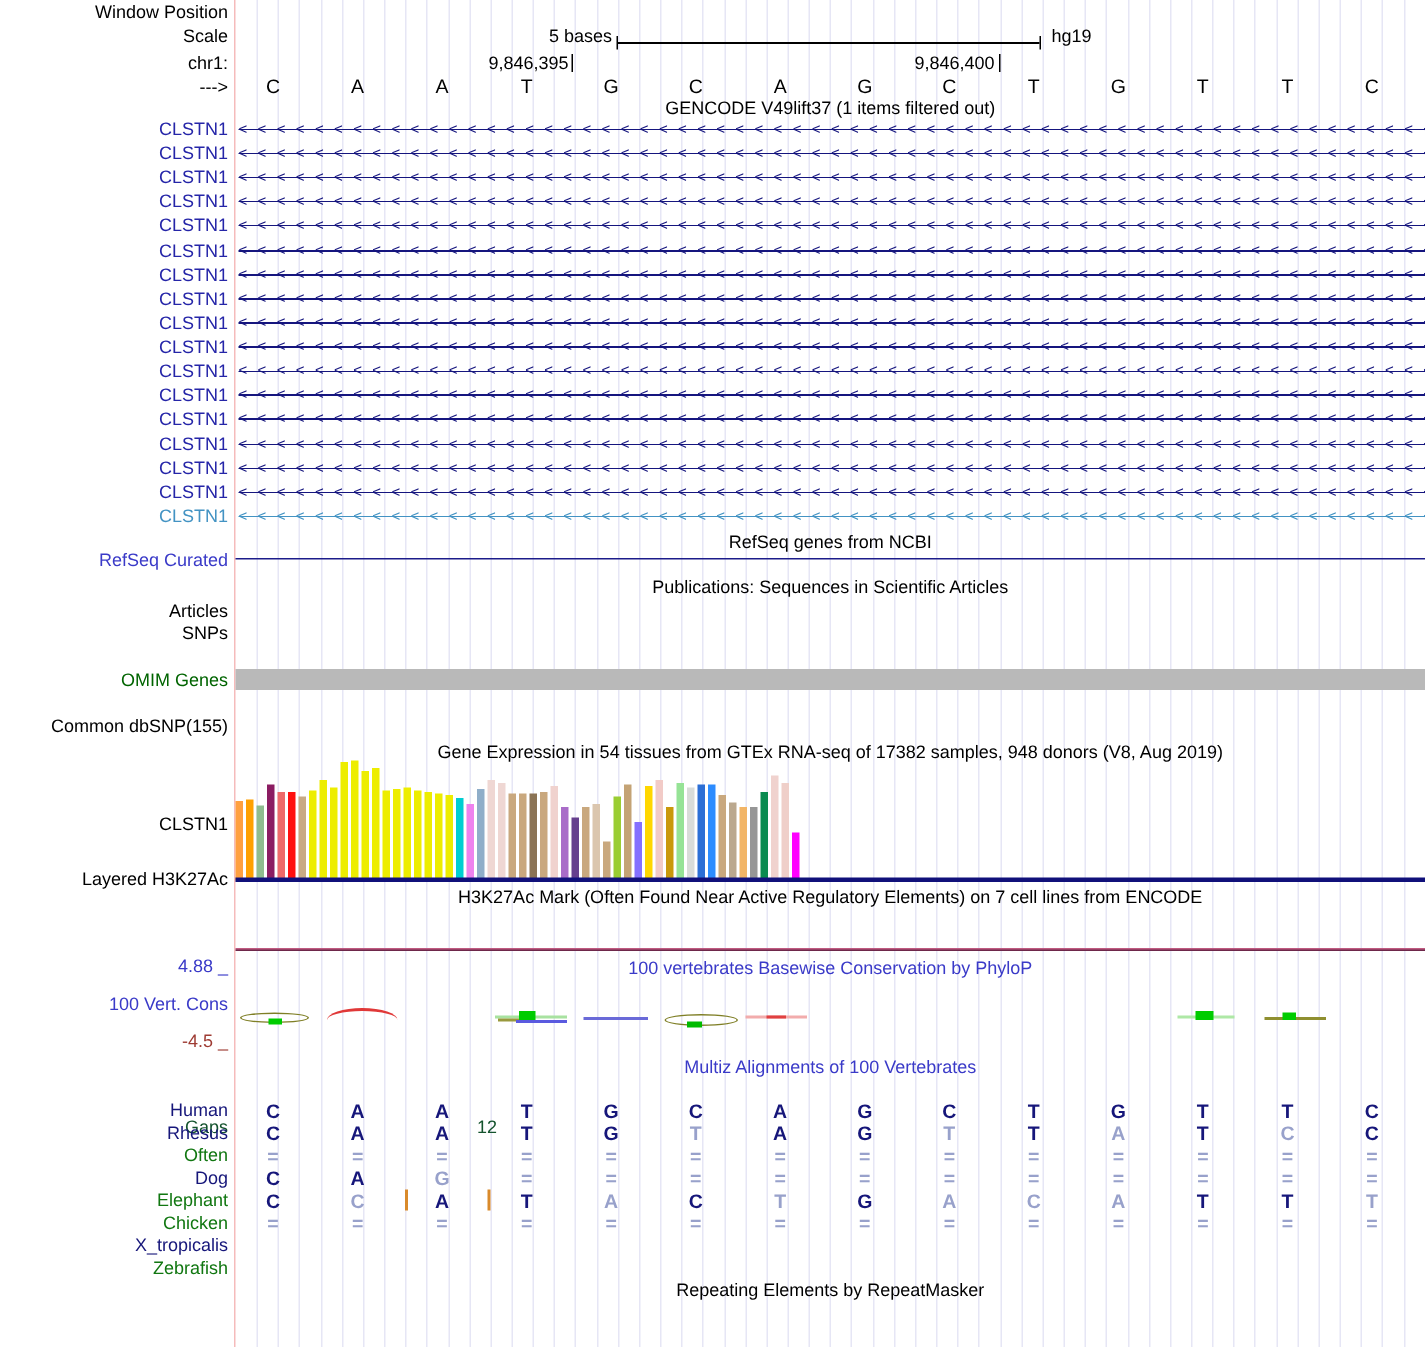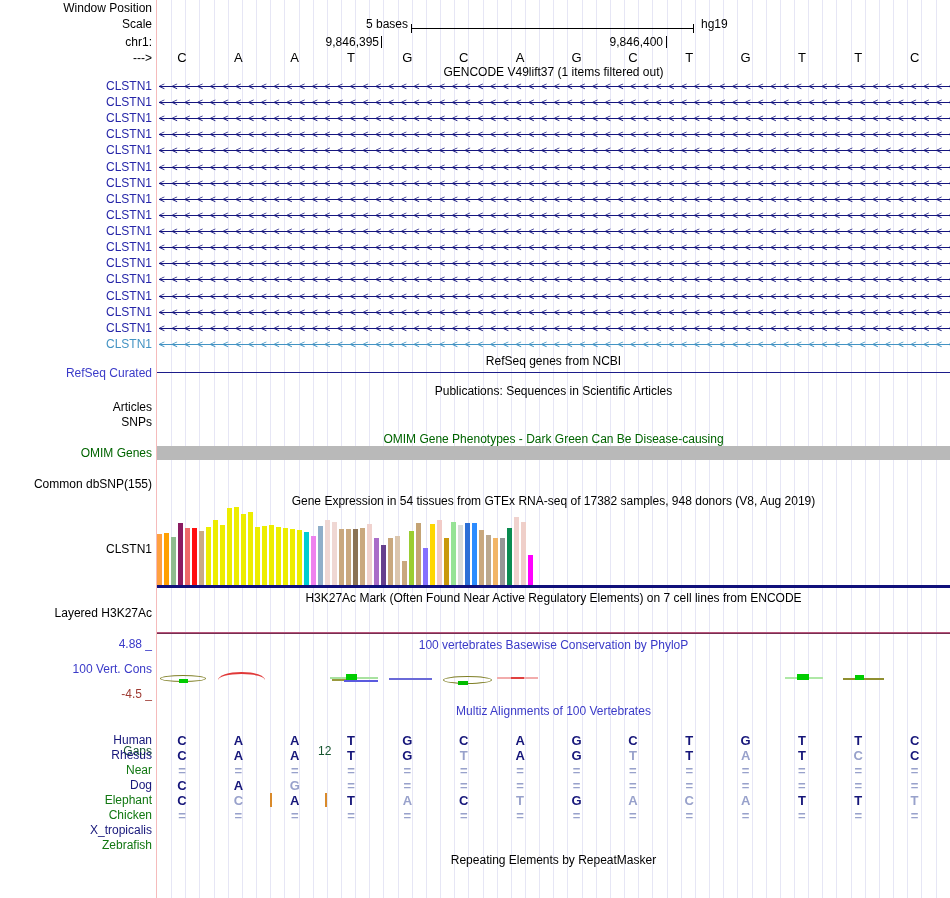--- a/index.html
+++ b/index.html
@@ -168,21 +168,20 @@
     </div>
 
   <div class="ttl" style="top:355px">RefSeq genes from NCBI</div>
   <div class="lbl blue" style="top:367px">RefSeq Curated</div>
   <div class="hline" id="refseq-line"></div>
 
   <div class="ttl" style="top:385px">Publications: Sequences in Scientific Articles</div>
   <div class="lbl" style="top:401px">Articles</div>
   <div class="lbl" style="top:416px">SNPs</div>
 
-  <div class="ttl green" style="top:433px">OMIM Gene Phenotypes - Dark Green Can Be Disease-causing</div>
   <div class="lbl green" style="top:447px">OMIM Genes</div>
   <div class="hline" id="omim-bar"></div>
 
   <div class="lbl" style="top:478px">Common dbSNP(155)</div>
 
   <div class="ttl" style="top:495px">Gene Expression in 54 tissues from GTEx RNA-seq of 17382 samples, 948 donors (V8, Aug 2019)</div>
   <div class="lbl" style="top:543px">CLSTN1</div>
   <div id="gtex-bars">
       <div class="gtex-bar" style="left: 157px; height: 53px; background: rgb(255, 160, 64);"></div>
       <div class="gtex-bar" style="left: 164px; height: 54px; background: rgb(255, 160, 0);"></div>
@@ -235,21 +234,21 @@
       <div class="gtex-bar" style="left: 493px; height: 49px; background: rgb(242, 181, 102);"></div>
       <div class="gtex-bar" style="left: 500px; height: 49px; background: rgb(150, 150, 150);"></div>
       <div class="gtex-bar" style="left: 507px; height: 59px; background: rgb(10, 139, 80);"></div>
       <div class="gtex-bar" style="left: 514px; height: 70px; background: rgb(240, 210, 206);"></div>
       <div class="gtex-bar" style="left: 521px; height: 65px; background: rgb(239, 207, 201);"></div>
       <div class="gtex-bar" style="left: 528px; height: 32px; background: rgb(255, 0, 255);"></div>
     </div>
   <div class="hline" id="gtex-baseline"></div>
 
   <div class="ttl" style="top:592px">H3K27Ac Mark (Often Found Near Active Regulatory Elements) on 7 cell lines from ENCODE</div>
-  <div class="lbl" style="top:607px">Layered H3K27Ac</div>
+  <div class="lbl" style="top:580px">Layered H3K27Ac</div>
   <div class="hline" id="h3k27ac-line"></div>
 
   <div class="lbl blue" style="top:638px">4.88 _</div>
   <div class="ttl blue" style="top:639px">100 vertebrates Basewise Conservation by PhyloP</div>
   <div class="lbl blue" style="top:663px">100 Vert. Cons</div>
   <div class="lbl maroon" style="top:688px">-4.5 _</div>
   <div id="phylop-shapes">
       <div class="cons-shape" style="left: 160px; top: 675px; width: 46px; height: 7px; border: 1px solid rgb(127, 127, 38); border-radius: 50%; box-sizing: border-box;"></div>
       <div class="cons-shape" style="left: 179px; top: 679px; width: 9px; height: 4px; background: rgb(0, 204, 0);"></div>
       <div class="cons-shape" style="left: 218px; top: 672px; width: 47px; height: 8px; border-top: 2px solid rgb(224, 56, 56); border-radius: 50% 50% 0px 0px / 100% 100% 0px 0px; box-sizing: border-box;"></div>
@@ -295,21 +294,21 @@
       <div class="mz-cell" style="left: 397.4px; top: 749px; color: rgb(22, 22, 122);">G</div>
       <div class="mz-cell" style="left: 453.8px; top: 749px; color: rgb(152, 161, 203);">T</div>
       <div class="mz-cell" style="left: 510.1px; top: 749px; color: rgb(22, 22, 122);">A</div>
       <div class="mz-cell" style="left: 566.5px; top: 749px; color: rgb(22, 22, 122);">G</div>
       <div class="mz-cell" style="left: 622.9px; top: 749px; color: rgb(152, 161, 203);">T</div>
       <div class="mz-cell" style="left: 679.2px; top: 749px; color: rgb(22, 22, 122);">T</div>
       <div class="mz-cell" style="left: 735.6px; top: 749px; color: rgb(152, 161, 203);">A</div>
       <div class="mz-cell" style="left: 791.9px; top: 749px; color: rgb(22, 22, 122);">T</div>
       <div class="mz-cell" style="left: 848.3px; top: 749px; color: rgb(152, 161, 203);">C</div>
       <div class="mz-cell" style="left: 904.6px; top: 749px; color: rgb(22, 22, 122);">C</div>
-      <div class="lbl" style="top: 764px; color: rgb(17, 119, 17);">Near</div>
+      <div class="lbl" style="top: 764px; color: rgb(17, 119, 17);">Often</div>
       <div class="mz-cell" style="left: 172px; top: 764px; color: rgb(152, 161, 203);">=</div>
       <div class="mz-cell" style="left: 228.4px; top: 764px; color: rgb(152, 161, 203);">=</div>
       <div class="mz-cell" style="left: 284.7px; top: 764px; color: rgb(152, 161, 203);">=</div>
       <div class="mz-cell" style="left: 341.1px; top: 764px; color: rgb(152, 161, 203);">=</div>
       <div class="mz-cell" style="left: 397.4px; top: 764px; color: rgb(152, 161, 203);">=</div>
       <div class="mz-cell" style="left: 453.8px; top: 764px; color: rgb(152, 161, 203);">=</div>
       <div class="mz-cell" style="left: 510.1px; top: 764px; color: rgb(152, 161, 203);">=</div>
       <div class="mz-cell" style="left: 566.5px; top: 764px; color: rgb(152, 161, 203);">=</div>
       <div class="mz-cell" style="left: 622.9px; top: 764px; color: rgb(152, 161, 203);">=</div>
       <div class="mz-cell" style="left: 679.2px; top: 764px; color: rgb(152, 161, 203);">=</div>

